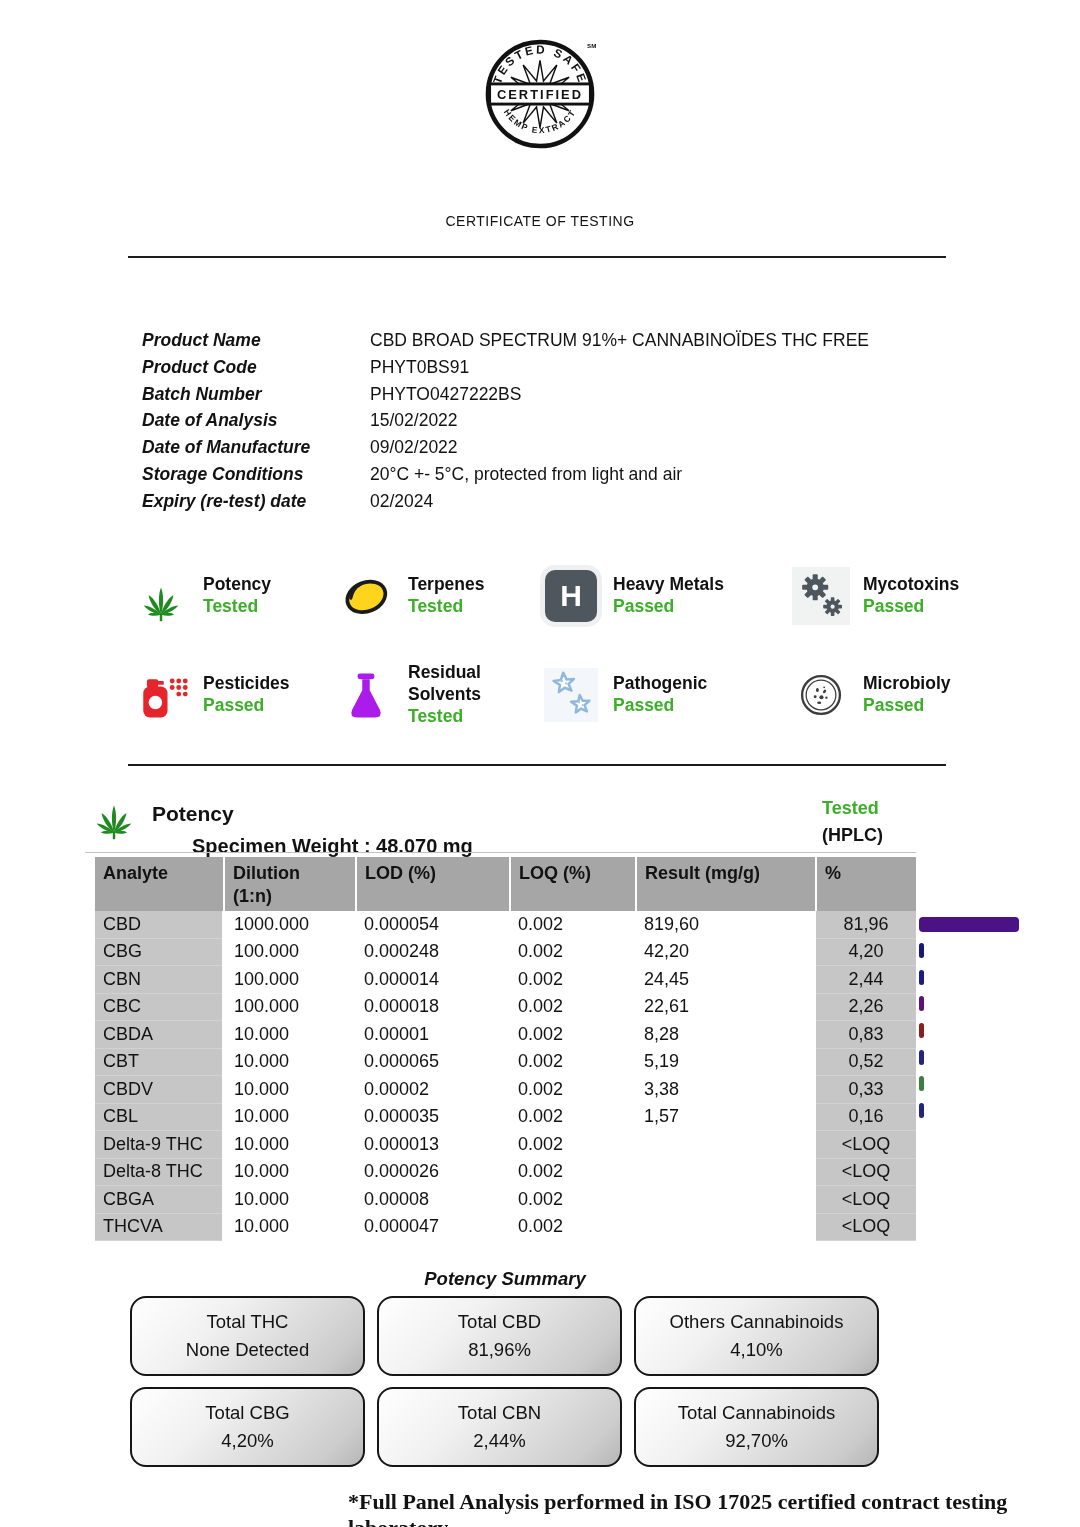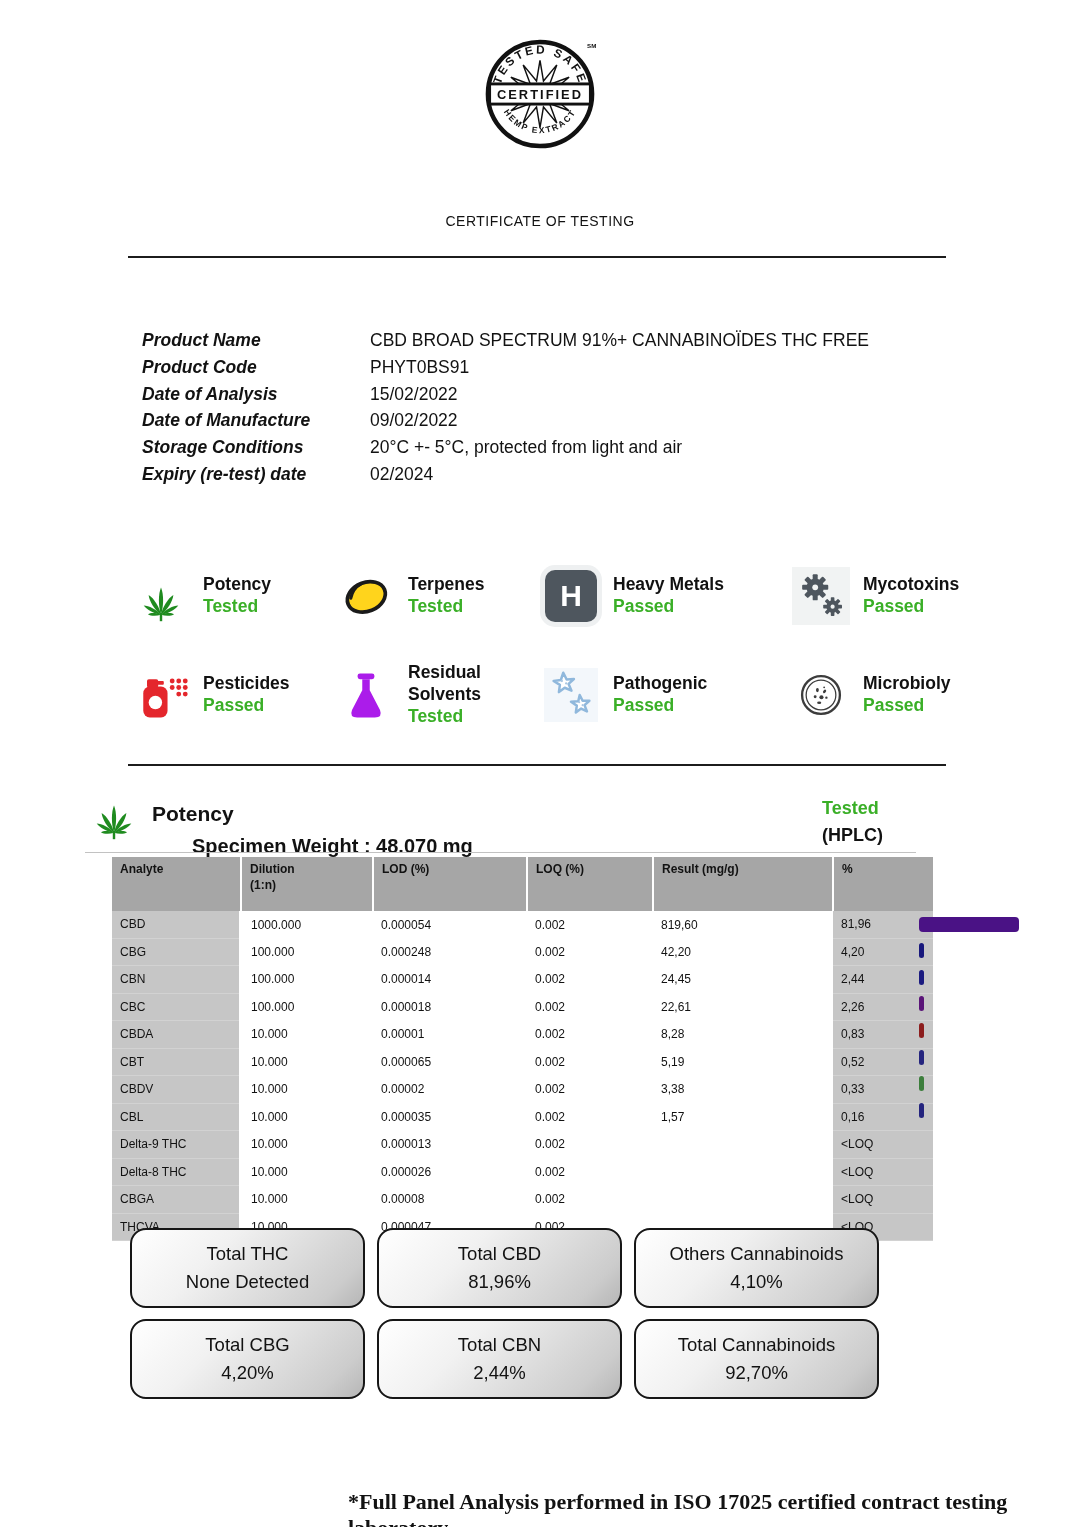--- a/index.html
+++ b/index.html
@@ -35,38 +35,38 @@
           box-shadow:0 0 0 5px #eef0f1;}
 
   
   .potency-leaf{position:absolute;left:86px;top:786px;}
   .potency-title{position:absolute;left:152px;top:802px;font-size:21px;font-weight:700;}
   .specimen{position:absolute;left:192px;top:835px;font-size:20px;font-weight:700;text-align:center;}
   .tested-hplc{position:absolute;left:822px;top:795px;font-weight:700;font-size:18px;line-height:1.5;}
   .pre-line{position:absolute;top:852px;left:85px;width:831px;height:1px;background:#c2c2c2;}
 
   
-  table.potency{position:absolute;top:857px;left:112px;width:821px;border-collapse:collapse;
-                table-layout:fixed;font-size:12px;}
+  table.potency{position:absolute;top:857px;left:95px;width:821px;border-collapse:collapse;
+                table-layout:fixed;font-size:18px;}
   table.potency th{background:#a6a6a6;font-weight:700;text-align:left;padding:5px 8px 0 8px;
                    height:49px;vertical-align:top;white-space:pre-line;border-left:2px solid #fff;
                    line-height:1.3;}
   table.potency th:first-child{border-left:none;}
   table.potency td{height:26.5px;padding:0 8px;vertical-align:middle;}
-  td.c-gray{background:#c6c6c6;border-bottom:1px solid #d2d2d2;}
+  td.c-gray{background:#c6c6c6;border-bottom:1px solid #d2d2d2;text-align:center;}
   td.c-analyte{background:#c6c6c6;border-right:4px solid #fff;border-bottom:1px solid #d2d2d2;}
 
   
   #bars{position:absolute;left:919px;top:911px;width:115px;height:346px;}
   .bar{position:absolute;height:15px;border-radius:4px;}
 
   
   .summary-title{position:absolute;top:1268px;left:130px;width:750px;text-align:center;
                  font-weight:700;font-size:18.5px;font-style:italic;}
-  .summary{position:absolute;top:1228px;left:130px;display:grid;
+  .summary{position:absolute;top:1296px;left:130px;display:grid;
            grid-template-columns:235px 245px 245px;column-gap:12px;row-gap:11px;}
   .sbox{height:76px;border:2px solid #161616;border-radius:16px;display:flex;flex-direction:column;
         align-items:center;justify-content:center;gap:3px;font-size:18.5px;
         background:linear-gradient(135deg,#ffffff 0%,#f1f1f1 35%,#cccccc 85%,#b6b6b6 100%);}
   .sbox span{line-height:1.3;}
 
   .footer-note{position:absolute;top:1489px;left:348px;width:710px;font-size:22px;font-weight:600;font-family:Liberation Serif, serif;}
 </style>
 </head>
 <body>
@@ -100,20 +100,24 @@
   <div class="pi-row">
     <span class="pi-label">Product Name</span>
     <span class="pi-value">CBD BROAD SPECTRUM 91%+ CANNABINOÏDES THC FREE</span>
   </div>
 
   <div class="pi-row">
     <span class="pi-label">Product Code</span>
     <span class="pi-value">PHYT0BS91</span>
   </div>
 
+  <div class="pi-row">
+    <span class="pi-label">Batch Number</span>
+    <span class="pi-value">PHYTO0427222BS</span>
+  </div>
 
   <div class="pi-row">
     <span class="pi-label">Date of Analysis</span>
     <span class="pi-value">15/02/2022</span>
   </div>
 
   <div class="pi-row">
     <span class="pi-label">Date of Manufacture</span>
     <span class="pi-value">09/02/2022</span>
   </div>

